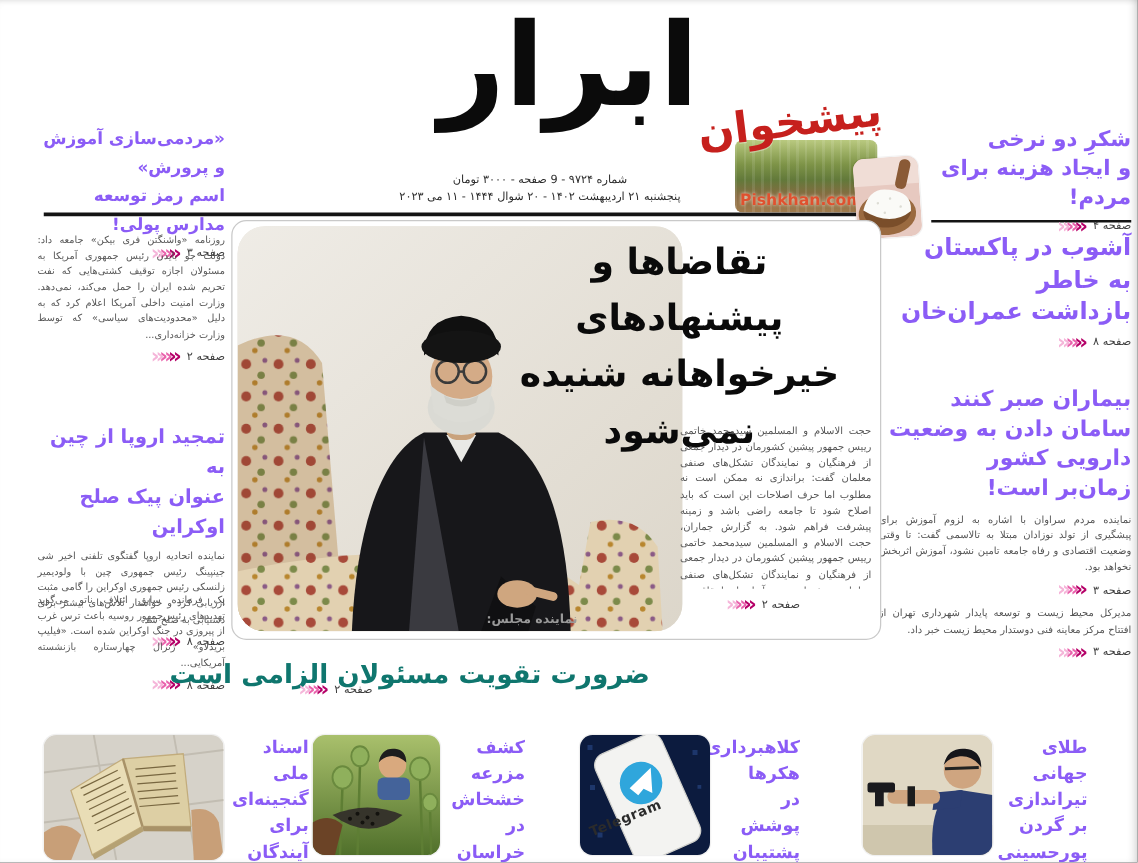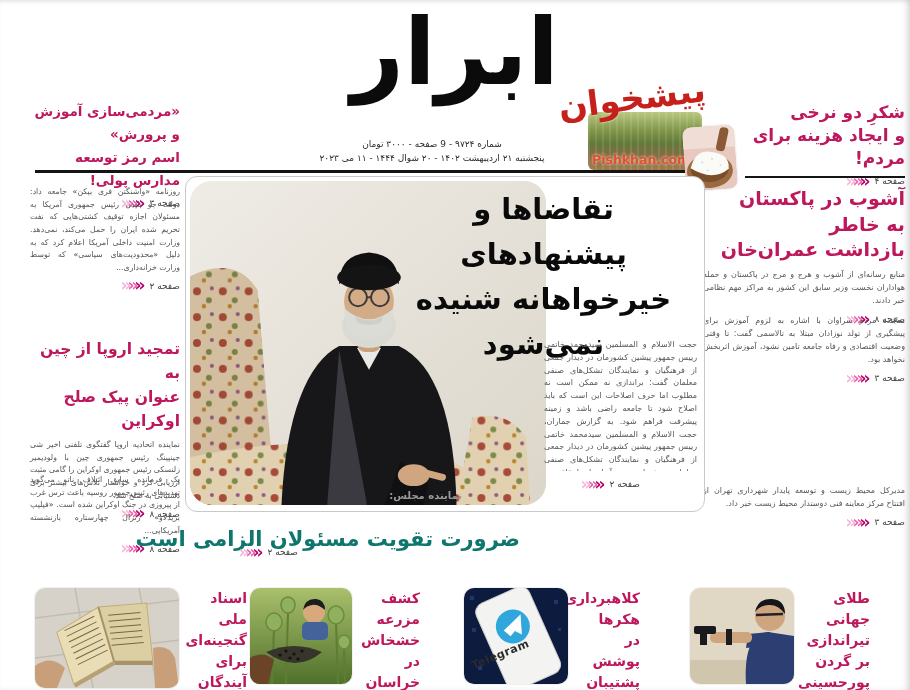--- a/index.html
+++ b/index.html
@@ -25,21 +25,21 @@
       repeating-linear-gradient(90deg, rgba(255,255,255,.10) 0 2px, rgba(0,0,0,0) 2px 7px),
       linear-gradient(#b9c97f 0%, #7d9347 34%, #62793a 55%, #8a6b42 78%, #a07c4e 100%);}
   .pish-fa{position:absolute; right:-4px; top:-12px; font-size:34px; font-weight:bold; color:#c6201d;
     transform:rotate(-7deg); text-shadow:0 1px 0 rgba(255,255,255,.35); line-height:1.2;}
   .pish-url{position:absolute; left:4px; bottom:3px; font-size:12.5px; font-weight:bold; color:#e0512f;
     direction:ltr; text-shadow:0 0 3px rgba(255,245,230,.9);}
   .sugar{position:absolute; left:684px; top:126px; width:52px; height:64px; border-radius:9px;
     overflow:hidden; transform:rotate(-4deg); box-shadow:0 0 0 1px rgba(0,0,0,.05);}
   
   .art{position:absolute;}
-  .hl{font-weight:bold; color:#be185d; white-space:pre-line; text-align:right;}
+  .hl{font-weight:bold; color:#8b5cf6; white-space:pre-line; text-align:right;}
   .bd{font-size:8px; line-height:1.62; color:#555; text-align:justify;}
   .pmark{display:flex; align-items:center; gap:4px; margin-top:5px;}
   .pm-text{font-size:9px; color:#3d3d3d;}
   .pm-arrows{display:flex;}
   .pm-arrows b{font-style:normal; font-weight:bold; font-size:17px; line-height:.75; margin-left:-4px;}
   .a1{color:#b50068;} .a2{color:#e964ad;} .a3{color:#f5b5d9;}
   
   .rc{right:5px; width:202px;}
   .rc .hl{line-height:1.35;}
   
@@ -111,32 +111,35 @@
           <b class="a2">«</b>
           <b class="a3">«</b>
         </span>
     </div>
   </div>
 
   <div class="art rc" style="top:186px;">
     <div class="hl" style="font-size:19px;">آشوب در پاکستان
 به خاطر
 بازداشت عمران‌خان</div>
-    <div class="bd" style="margin-top:6px;">منابع رسانه‌ای از آشوب و هرج و مرج در پاکستان و حمله هواداران نخست وزیر سابق این کشور به مراکز مهم نظامی خبر دادند.</div>
     <div class="pmark">
       <span class="pm-text">صفحه ۸</span>
       <span class="pm-arrows">
           <b class="a1">«</b>
           <b class="a2">«</b>
           <b class="a3">«</b>
         </span>
     </div>
   </div>
 
   <div class="art rc" style="top:309px;">
+    <div class="hl" style="font-size:17.5px;">بیماران صبر کنند
+سامان دادن به وضعیت
+دارویی کشور
+زمان‌بر است!</div>
     <div class="bd" style="margin-top:6px;">نماینده مردم سراوان با اشاره به لزوم آموزش برای پیشگیری از تولد نوزادان مبتلا به تالاسمی گفت: تا وقتی وضعیت اقتصادی و رفاه جامعه تامین نشود، آموزش اثربخش نخواهد بود.</div>
     <div class="pmark">
       <span class="pm-text">صفحه ۳</span>
       <span class="pm-arrows">
           <b class="a1">«</b>
           <b class="a2">«</b>
           <b class="a3">«</b>
         </span>
     </div>
   </div>

